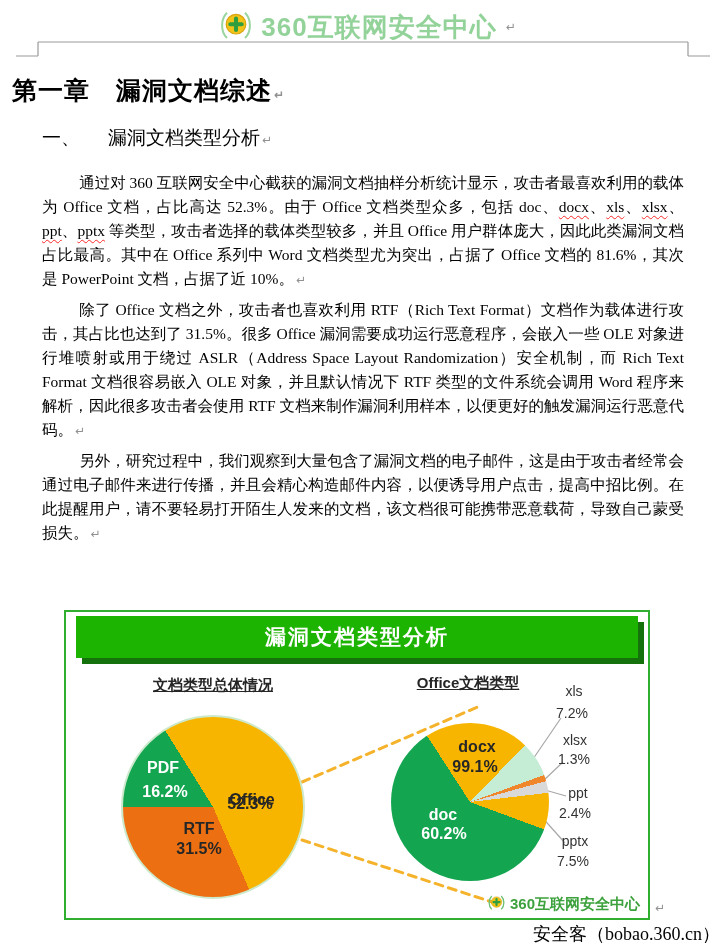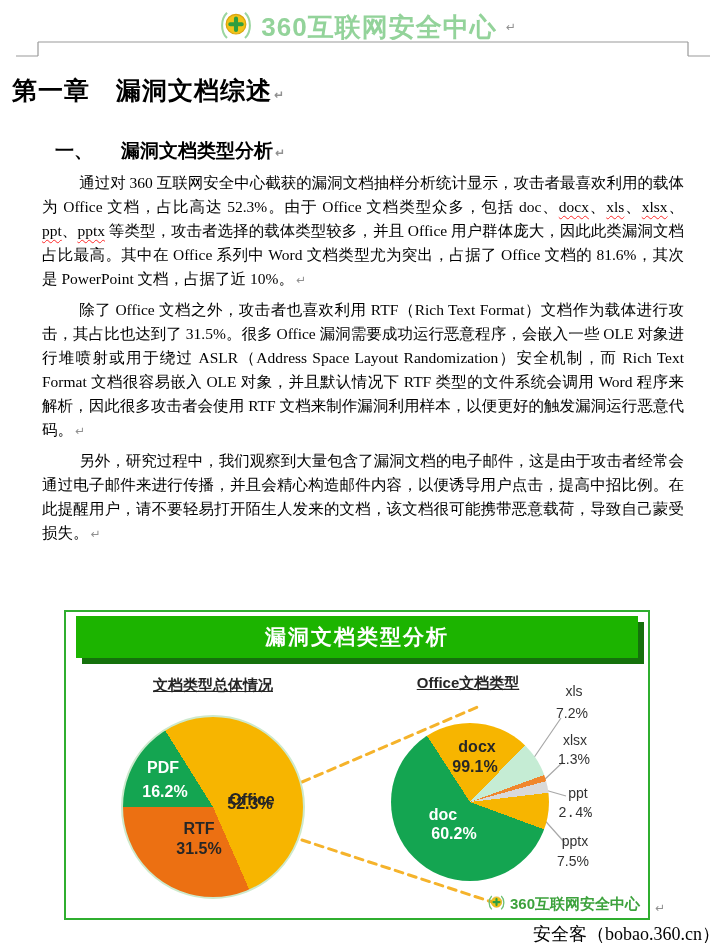--- a/index.html
+++ b/index.html
@@ -9,21 +9,21 @@
   
   .hdr{position:absolute;top:7px;left:0;width:100%;display:flex;justify-content:center;
        align-items:center;gap:7px;}
   .hdr-text{font-size:26px;font-weight:bold;color:var(--brand-green-light,#93d39a);
             letter-spacing:1px;}
   .hdr-rule{position:absolute;top:39px;left:0;}
 
   
   .title{position:absolute;top:62px;left:0;width:100%;margin:12px;
          font-size:25px;font-weight:bold;color:#000;letter-spacing:1px;}
-  .heading{position:absolute;top:125px;left:42px;margin:13px;font-size:19px;font-weight:bold;
+  .heading{position:absolute;top:125px;left:42px;margin:0;font-size:19px;font-weight:normal;
            color:#000;}
   .hnum{display:inline-block;width:66px;}
 
   
   .bodytext{position:absolute;top:171px;left:42px;width:642px;
             font-family:"Liberation Serif","DejaVu Serif",serif;
             font-size:15.5px;line-height:24px;color:#000;text-align:justify;}
   .bodypara{margin:0 0 6px 0;text-indent:2.4em;}
   .misspell{text-decoration:underline wavy var(--squiggle-red,#ff2a2a);
             text-decoration-thickness:1px;text-underline-offset:3px;}
@@ -49,27 +49,27 @@
   .pie-right{left:325px;top:111px;width:158px;height:158px;}
   .lines{position:absolute;left:0;top:0;z-index:1;}
 
   .il{position:absolute;transform:translateX(-50%);font-size:16px;font-weight:bold;
       color:#262626;z-index:3;white-space:nowrap;}
   .il.wt{color:#ffffff;}
   .il-pdf{left:97px;top:147px;}   .il-pdf-v{left:99px;top:171px;}
   .il-office{left:186px;top:159px;margin-top:20px;} .il-office-v{left:184px;top:183px;}
   .il-rtf{left:133px;top:208px;}  .il-rtf-v{left:133px;top:228px;}
   .il-docx{left:411px;top:126px;} .il-docx-v{left:409px;top:146px;}
-  .il-doc{left:377px;top:194px;}  .il-doc-v{left:378px;top:213px;margin-left:10px;}
+  .il-doc{left:377px;top:194px;}  .il-doc-v{left:378px;top:213px;}
 
   .ol{position:absolute;transform:translateX(-50%);font-size:14px;color:#333;z-index:3;
       white-space:nowrap;}
   .ol-xls{left:508px;top:71px;}   .ol-xls-v{left:506px;top:93px;}
   .ol-xlsx{left:509px;top:120px;} .ol-xlsx-v{left:508px;top:139px;}
-  .ol-ppt{left:512px;top:173px;}  .ol-ppt-v{left:509px;top:193px;font-family:Liberation Mono, monospace;}
+  .ol-ppt{left:512px;top:173px;}  .ol-ppt-v{left:509px;top:193px;}
   .ol-pptx{left:509px;top:221px;} .ol-pptx-v{left:507px;top:241px;}
 
   .figlogo{position:absolute;right:8px;bottom:3px;display:flex;align-items:center;gap:4px;
            z-index:4;}
   .figlogo span{color:var(--brand-green,#3da23d);font-size:15px;font-weight:bold;}
 
   .pm-box{position:absolute;left:653px;top:901px;}
 
   
   .pagefooter{position:absolute;top:922px;right:14px;font-size:18px;color:#000000;

